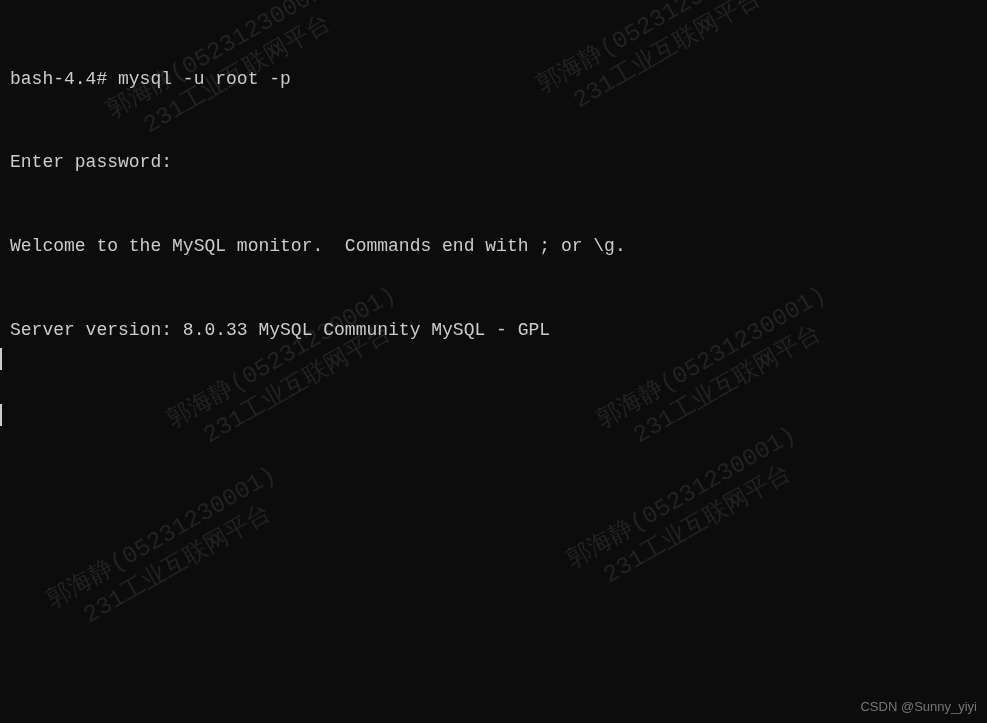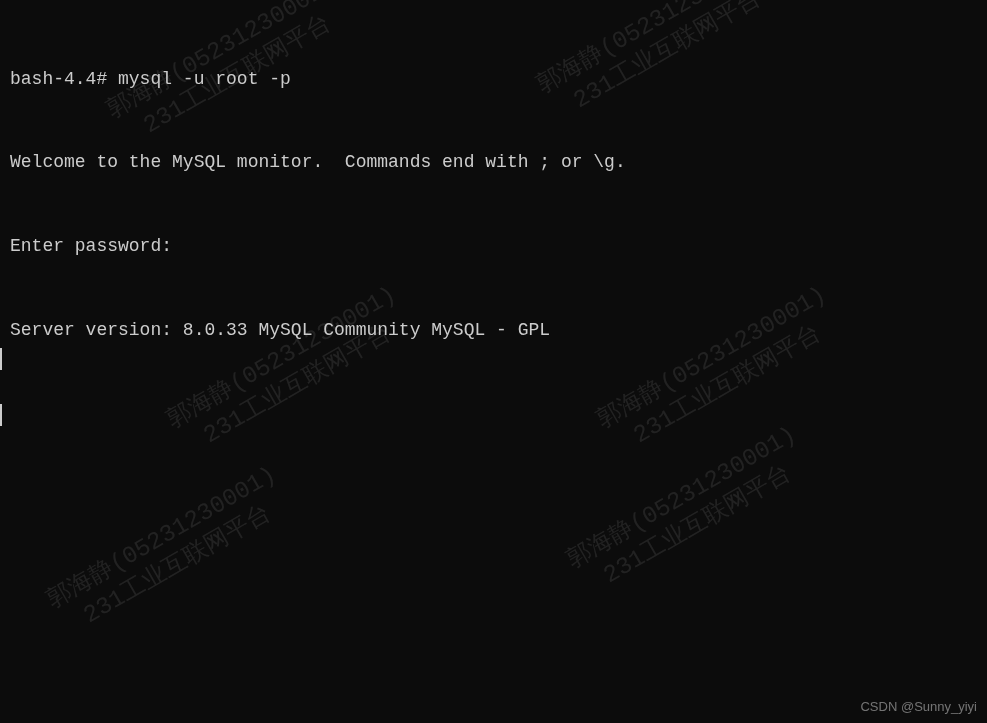--- a/index.html
+++ b/index.html
@@ -55,22 +55,22 @@
       width: 2px;
       height: 22px;
       background: #cccccc;
     }
   </style>
 </head>
 <body>
 
 <div class="terminal-content">
   <span class="line">bash-4.4# mysql -u root -p</span>
+  <span class="line">Enter password:</span>
   <span class="line">Welcome to the MySQL monitor.  Commands end with ; or \g.</span>
-  <span class="line">Enter password:</span>
   <span class="line">Server version: 8.0.33 MySQL Community MySQL - GPL</span>
   <span class="line">&nbsp;</span>
   <span class="line">&nbsp;</span>
   
   
   
   
   
   
   

